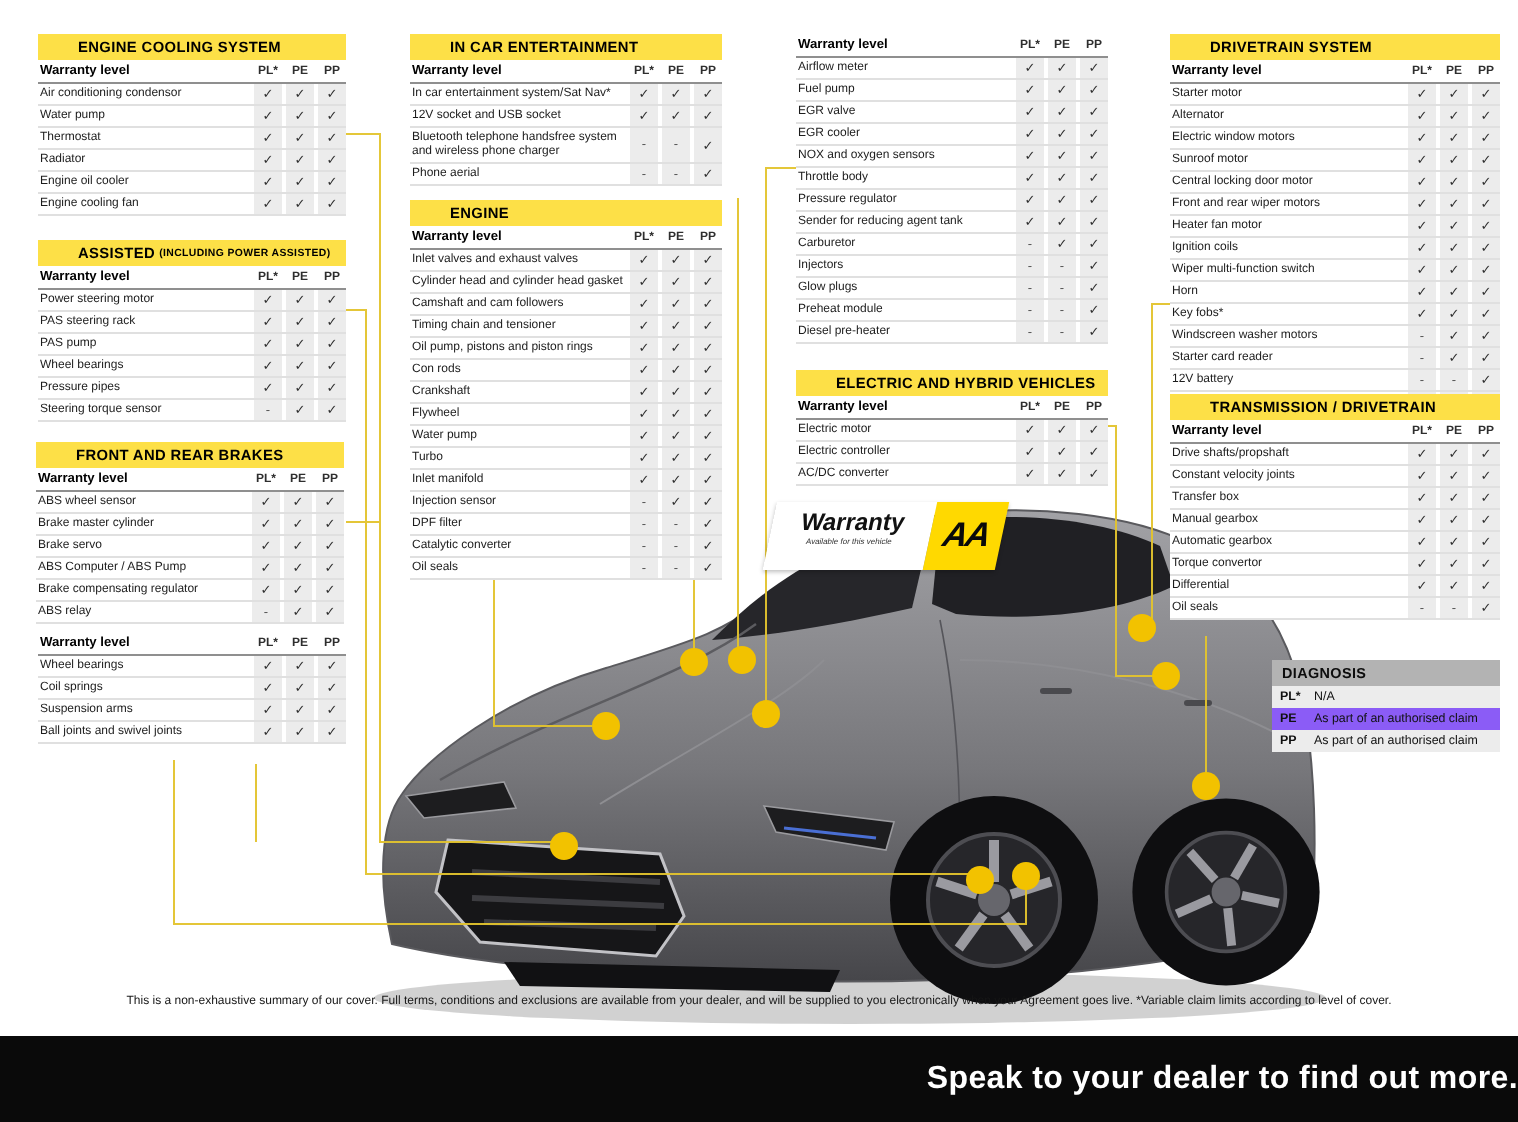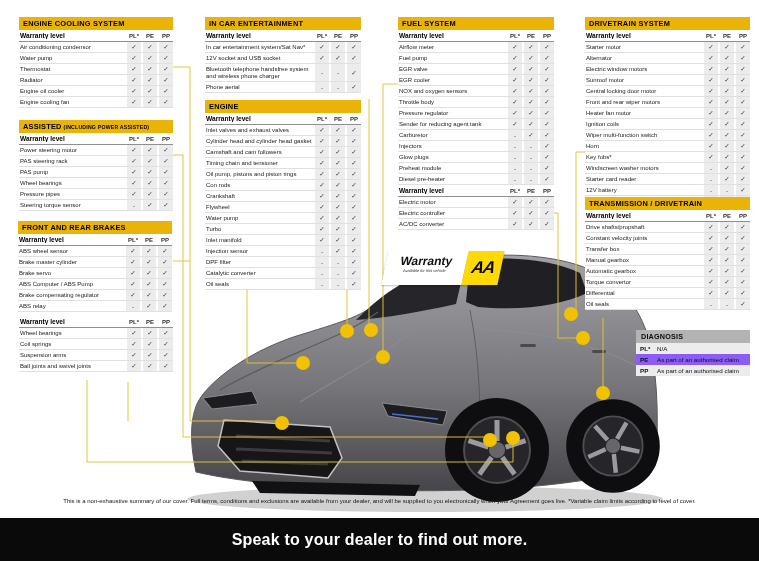--- a/index.html
+++ b/index.html
@@ -2,21 +2,21 @@
 <html><head>
 <meta charset="utf-8">
 <style>
   html,body{margin:0;padding:0;background:#fff;}
   .canvas{position:relative;width:759px;height:561px;background:#ffffff;overflow:hidden;
           font-family:"Liberation Sans",sans-serif;-webkit-font-smoothing:antialiased;}
   svg.layer{position:absolute;left:0;top:0;width:759px;height:561px;pointer-events:none;}
 
   
   .wt{position:absolute;background:#fff;}
-  .wt-head{background:#eab308;height:13px;display:flex;align-items:center;padding-left:4px;
+  .wt-head{background:#fde047;height:13px;display:flex;align-items:center;padding-left:20px;
            font-size:7.4px;font-weight:bold;color:#000;letter-spacing:.2px;}
   .wt-suffix{font-size:5.2px;margin-left:2px;font-weight:bold;}
   .wt-sub{display:flex;align-items:center;height:11px;border-bottom:1px solid #8f8f8f;font-weight:bold;}
   .wt-sub .wt-label{font-size:6.6px;color:#000;}
   .wt-sub .wt-c{font-size:6px;font-weight:bold;background:none;}
   .wt-row{display:flex;align-items:stretch;height:10px;border-bottom:1px solid #e0e0e0;}
   .wt-row.tall{height:17px;}
   .wt-label{flex:1;font-size:6px;color:#1c1c1c;white-space:nowrap;overflow:hidden;
             display:flex;align-items:center;padding-left:1px;}
   .tall .wt-label{white-space:normal;line-height:1.1;}
@@ -41,21 +41,21 @@
              transform:skewX(-12deg);box-shadow:0 1px 2px rgba(0,0,0,.25);}
   .sign-white{flex:1;background:#fff;text-align:center;padding-top:4px;}
   .sign-title{font-size:12px;font-weight:bold;color:#111;line-height:1;}
   .sign-sub{font-size:4px;color:#333;margin-top:1px;}
   .sign-yellow{width:36px;background:#FFD900;display:flex;align-items:center;justify-content:center;}
   .sign-aa{font-size:17px;font-weight:bold;font-style:italic;color:#0a0a0a;letter-spacing:-1px;}
 
   
   .disclaimer{position:absolute;left:0;right:0;top:498px;text-align:center;font-size:6px;color:#161616;}
   .cta{position:absolute;left:0;right:0;bottom:0;height:43px;background:#0a0a0a;display:flex;
-       align-items:center;justify-content:center;color:#fff;font-weight:bold;font-size:16px;letter-spacing:.2px;}
+       align-items:center;justify-content:flex-end;color:#fff;font-weight:bold;font-size:16px;letter-spacing:.2px;}
 </style>
 </head>
 <body>
 
 <div class="canvas">
 
   <svg class="layer" viewBox="0 0 759 561" aria-hidden="true">
     <defs>
       <linearGradient id="bodyGrad" x1="0" y1="0" x2="0" y2="1">
         <stop offset="0" stop-color="#a2a2a6"></stop>
@@ -440,109 +440,109 @@
         <span class="wt-c v-check">✓</span>
       </div>
       <div class="wt-row">
         <span class="wt-label">Phone aerial</span>
         <span class="wt-c v-dash">-</span>
         <span class="wt-c v-dash">-</span>
         <span class="wt-c v-check">✓</span>
       </div>
     </section>
   <section class="wt" style="left:398px;top:17px;width:156px">
+      <div class="wt-sub">
+        <span class="wt-label">Warranty level</span>
+        <span class="wt-c">PL*</span>
+        <span class="wt-c">PE</span>
+        <span class="wt-c">PP</span>
+      </div>
+      <div class="wt-row">
+        <span class="wt-label">Airflow meter</span>
+        <span class="wt-c v-check">✓</span>
+        <span class="wt-c v-check">✓</span>
+        <span class="wt-c v-check">✓</span>
+      </div>
+      <div class="wt-row">
+        <span class="wt-label">Fuel pump</span>
+        <span class="wt-c v-check">✓</span>
+        <span class="wt-c v-check">✓</span>
+        <span class="wt-c v-check">✓</span>
+      </div>
+      <div class="wt-row">
+        <span class="wt-label">EGR valve</span>
+        <span class="wt-c v-check">✓</span>
+        <span class="wt-c v-check">✓</span>
+        <span class="wt-c v-check">✓</span>
+      </div>
+      <div class="wt-row">
+        <span class="wt-label">EGR cooler</span>
+        <span class="wt-c v-check">✓</span>
+        <span class="wt-c v-check">✓</span>
+        <span class="wt-c v-check">✓</span>
+      </div>
+      <div class="wt-row">
+        <span class="wt-label">NOX and oxygen sensors</span>
+        <span class="wt-c v-check">✓</span>
+        <span class="wt-c v-check">✓</span>
+        <span class="wt-c v-check">✓</span>
+      </div>
+      <div class="wt-row">
+        <span class="wt-label">Throttle body</span>
+        <span class="wt-c v-check">✓</span>
+        <span class="wt-c v-check">✓</span>
+        <span class="wt-c v-check">✓</span>
+      </div>
+      <div class="wt-row">
+        <span class="wt-label">Pressure regulator</span>
+        <span class="wt-c v-check">✓</span>
+        <span class="wt-c v-check">✓</span>
+        <span class="wt-c v-check">✓</span>
+      </div>
+      <div class="wt-row">
+        <span class="wt-label">Sender for reducing agent tank</span>
+        <span class="wt-c v-check">✓</span>
+        <span class="wt-c v-check">✓</span>
+        <span class="wt-c v-check">✓</span>
+      </div>
+      <div class="wt-row">
+        <span class="wt-label">Carburetor</span>
+        <span class="wt-c v-dash">-</span>
+        <span class="wt-c v-check">✓</span>
+        <span class="wt-c v-check">✓</span>
+      </div>
+      <div class="wt-row">
+        <span class="wt-label">Injectors</span>
+        <span class="wt-c v-dash">-</span>
+        <span class="wt-c v-dash">-</span>
+        <span class="wt-c v-check">✓</span>
+      </div>
+      <div class="wt-row">
+        <span class="wt-label">Glow plugs</span>
+        <span class="wt-c v-dash">-</span>
+        <span class="wt-c v-dash">-</span>
+        <span class="wt-c v-check">✓</span>
+      </div>
+      <div class="wt-row">
+        <span class="wt-label">Preheat module</span>
+        <span class="wt-c v-dash">-</span>
+        <span class="wt-c v-dash">-</span>
+        <span class="wt-c v-check">✓</span>
+      </div>
+      <div class="wt-row">
+        <span class="wt-label">Diesel pre-heater</span>
+        <span class="wt-c v-dash">-</span>
+        <span class="wt-c v-dash">-</span>
+        <span class="wt-c v-check">✓</span>
+      </div>
+    </section>
+  <section class="wt" style="left:398px;top:185px;width:156px">
       <div class="wt-head">
-        <span>FUEL SYSTEM</span>
-      </div>
-      <div class="wt-sub">
-        <span class="wt-label">Warranty level</span>
-        <span class="wt-c">PL*</span>
-        <span class="wt-c">PE</span>
-        <span class="wt-c">PP</span>
-      </div>
-      <div class="wt-row">
-        <span class="wt-label">Airflow meter</span>
-        <span class="wt-c v-check">✓</span>
-        <span class="wt-c v-check">✓</span>
-        <span class="wt-c v-check">✓</span>
-      </div>
-      <div class="wt-row">
-        <span class="wt-label">Fuel pump</span>
-        <span class="wt-c v-check">✓</span>
-        <span class="wt-c v-check">✓</span>
-        <span class="wt-c v-check">✓</span>
-      </div>
-      <div class="wt-row">
-        <span class="wt-label">EGR valve</span>
-        <span class="wt-c v-check">✓</span>
-        <span class="wt-c v-check">✓</span>
-        <span class="wt-c v-check">✓</span>
-      </div>
-      <div class="wt-row">
-        <span class="wt-label">EGR cooler</span>
-        <span class="wt-c v-check">✓</span>
-        <span class="wt-c v-check">✓</span>
-        <span class="wt-c v-check">✓</span>
-      </div>
-      <div class="wt-row">
-        <span class="wt-label">NOX and oxygen sensors</span>
-        <span class="wt-c v-check">✓</span>
-        <span class="wt-c v-check">✓</span>
-        <span class="wt-c v-check">✓</span>
-      </div>
-      <div class="wt-row">
-        <span class="wt-label">Throttle body</span>
-        <span class="wt-c v-check">✓</span>
-        <span class="wt-c v-check">✓</span>
-        <span class="wt-c v-check">✓</span>
-      </div>
-      <div class="wt-row">
-        <span class="wt-label">Pressure regulator</span>
-        <span class="wt-c v-check">✓</span>
-        <span class="wt-c v-check">✓</span>
-        <span class="wt-c v-check">✓</span>
-      </div>
-      <div class="wt-row">
-        <span class="wt-label">Sender for reducing agent tank</span>
-        <span class="wt-c v-check">✓</span>
-        <span class="wt-c v-check">✓</span>
-        <span class="wt-c v-check">✓</span>
-      </div>
-      <div class="wt-row">
-        <span class="wt-label">Carburetor</span>
-        <span class="wt-c v-dash">-</span>
-        <span class="wt-c v-check">✓</span>
-        <span class="wt-c v-check">✓</span>
-      </div>
-      <div class="wt-row">
-        <span class="wt-label">Injectors</span>
-        <span class="wt-c v-dash">-</span>
-        <span class="wt-c v-dash">-</span>
-        <span class="wt-c v-check">✓</span>
-      </div>
-      <div class="wt-row">
-        <span class="wt-label">Glow plugs</span>
-        <span class="wt-c v-dash">-</span>
-        <span class="wt-c v-dash">-</span>
-        <span class="wt-c v-check">✓</span>
-      </div>
-      <div class="wt-row">
-        <span class="wt-label">Preheat module</span>
-        <span class="wt-c v-dash">-</span>
-        <span class="wt-c v-dash">-</span>
-        <span class="wt-c v-check">✓</span>
-      </div>
-      <div class="wt-row">
-        <span class="wt-label">Diesel pre-heater</span>
-        <span class="wt-c v-dash">-</span>
-        <span class="wt-c v-dash">-</span>
-        <span class="wt-c v-check">✓</span>
-      </div>
-    </section>
-  <section class="wt" style="left:398px;top:185px;width:156px">
+        <span>ELECTRIC AND HYBRID VEHICLES</span>
+      </div>
       <div class="wt-sub">
         <span class="wt-label">Warranty level</span>
         <span class="wt-c">PL*</span>
         <span class="wt-c">PE</span>
         <span class="wt-c">PP</span>
       </div>
       <div class="wt-row">
         <span class="wt-label">Electric motor</span>
         <span class="wt-c v-check">✓</span>
         <span class="wt-c v-check">✓</span>

